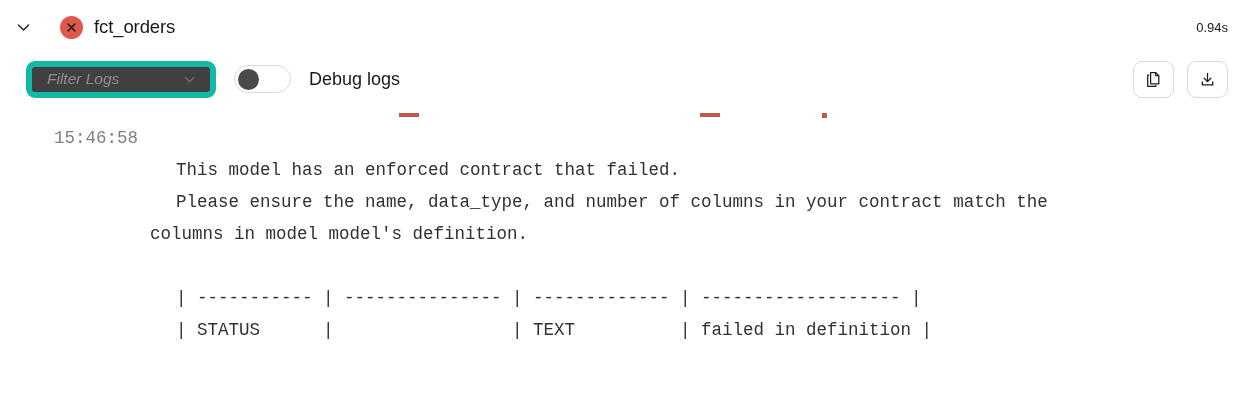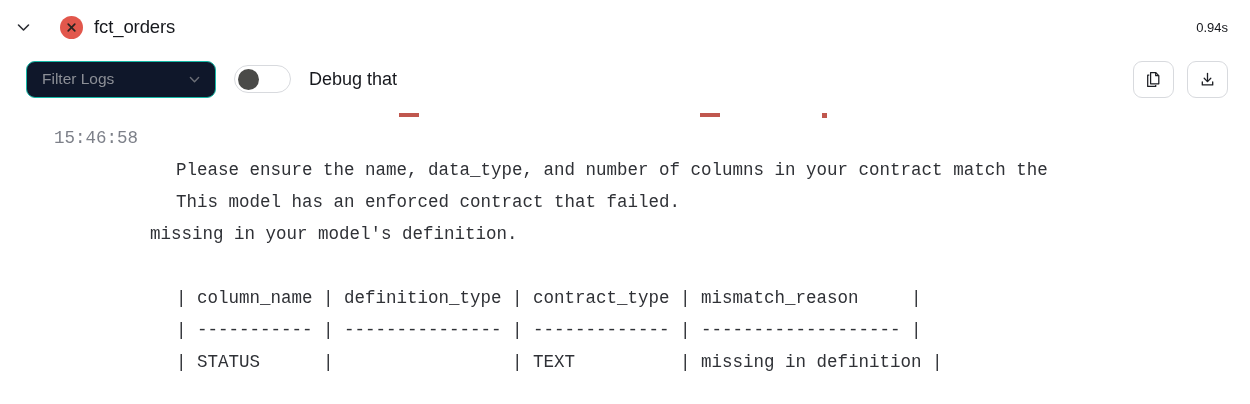--- a/index.html
+++ b/index.html
@@ -52,26 +52,27 @@
 
   
   .toolbar {
     height: 50px;
     display: flex;
     align-items: center;
     padding: 0 22px 0 26px;
   }
   .filter-select {
     width: 190px; height: 37px;
-    border: 1px solid #14b8a6;
+    border: 6px solid #14b8a6;
     border-radius: 9px;
-    background: #0f172a;
+    background: #404040;
     display: flex; align-items: center;
     padding: 0 13px 0 15px;
     cursor: pointer;
+    font-style: italic;
   }
   .filter-select .label {
     font-size: 15.5px;
     color: #8c8f96;
     flex: 1 1 auto;
     white-space: nowrap;
   }
   .filter-select .chev { flex: 0 0 auto; display: flex; align-items: center; }
 
   .toggle {
@@ -192,21 +193,21 @@
         <svg width="15" height="15" viewBox="0 0 15 15" fill="none">
           <path d="M3.4 5.6 L7.5 9.7 L11.6 5.6" stroke="#6c6f77" stroke-width="1.4" stroke-linecap="round" stroke-linejoin="round"></path>
         </svg>
       </span>
     </div>
 
     <div class="toggle">
       <div class="knob"></div>
     </div>
 
-    <div class="toggle-label">Debug that</div>
+    <div class="toggle-label">Debug logs</div>
 
     <div class="spacer"></div>
 
     <div class="icon-btn">
       <span>
         <svg width="19" height="19" viewBox="0 0 19 19" fill="none">
           <path d="M6.6 2.6 h5.2 l3.0 3.0 v8.2 h-8.2 z" stroke="#1c1e23" stroke-width="1.25" stroke-linejoin="round"></path>
           <path d="M11.7 2.6 v3.1 h3.1" stroke="#1c1e23" stroke-width="1.25" stroke-linejoin="round"></path>
           <path d="M5.3 5.2 h-1.6 v11.2 h8.0 v-1.5" stroke="#1c1e23" stroke-width="1.25" stroke-linejoin="round"></path>
         </svg>
@@ -231,44 +232,40 @@
       <span class="clipped-frag" style="left:700px; top:9px; width:20px; height:4px;"></span>
       <span class="clipped-frag" style="left:822px; top:9px; width:5px; height:5px;"></span>
     </div>
 
     <div class="log-line">
       <div class="log-time">15:46:58</div>
     </div>
 
     <div class="log-line">
       <div class="log-time"></div>
+      <div class="log-text">This model has an enforced contract that failed.</div>
+    </div>
+
+    <div class="log-line">
+      <div class="log-time"></div>
       <div class="log-text">Please ensure the name, data_type, and number of columns in your contract match the</div>
     </div>
 
     <div class="log-line">
       <div class="log-time"></div>
-      <div class="log-text">This model has an enforced contract that failed.</div>
-    </div>
-
-    <div class="log-line">
-      <div class="log-time"></div>
-      <div class="log-text wrap2">missing in your model's definition.</div>
+      <div class="log-text wrap2">columns in model model's definition.</div>
     </div>
 
     <div class="log-blank"></div>
 
-    <div class="log-line">
-      <div class="log-time"></div>
-      <div class="log-text">| column_name | definition_type | contract_type | mismatch_reason     |</div>
-    </div>
 
     <div class="log-line">
       <div class="log-time"></div>
       <div class="log-text">| ----------- | --------------- | ------------- | ------------------- |</div>
     </div>
 
     <div class="log-line">
       <div class="log-time"></div>
-      <div class="log-text">| STATUS      |                 | TEXT          | missing in definition |</div>
+      <div class="log-text">| STATUS      |                 | TEXT          | failed in definition |</div>
     </div>
 
   </div>
 </div>
 
 </body></html>

